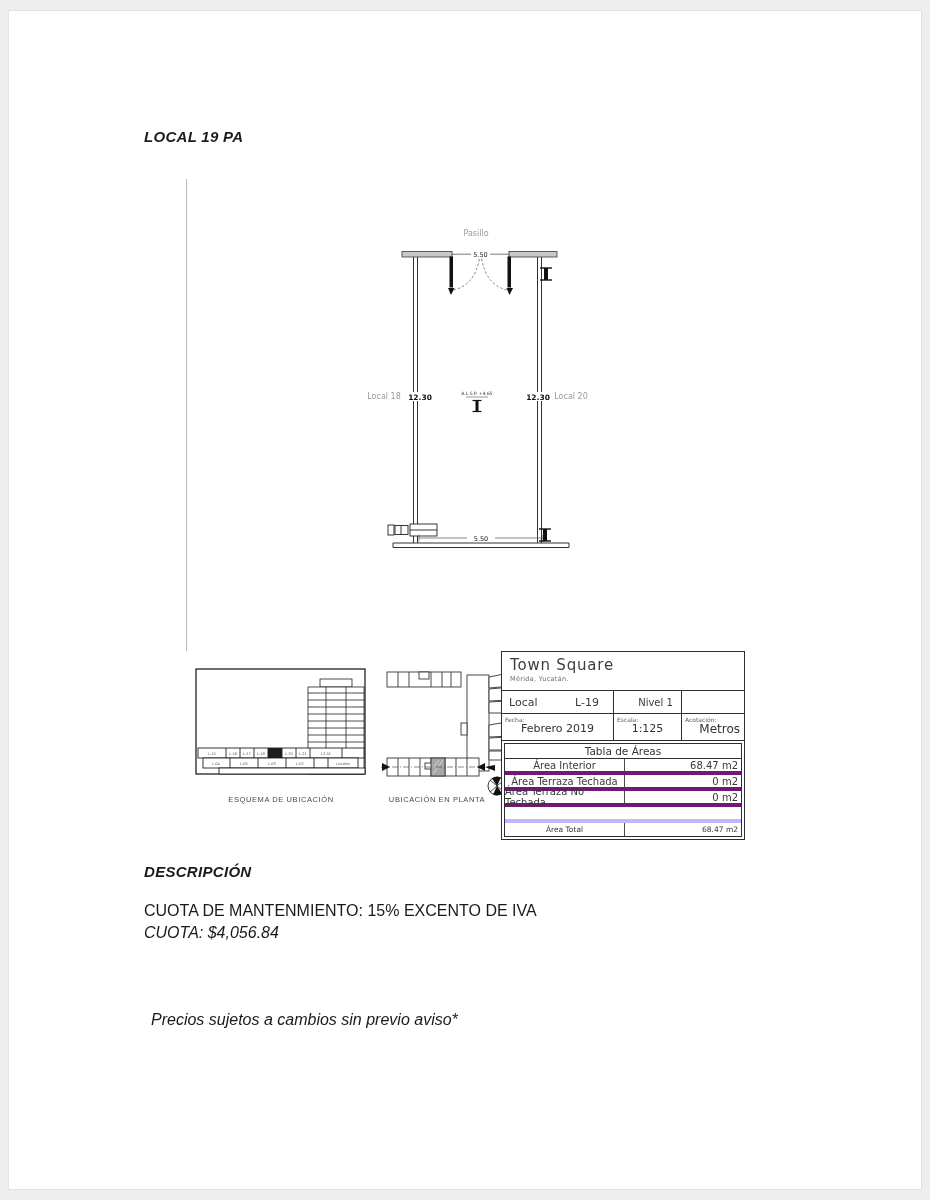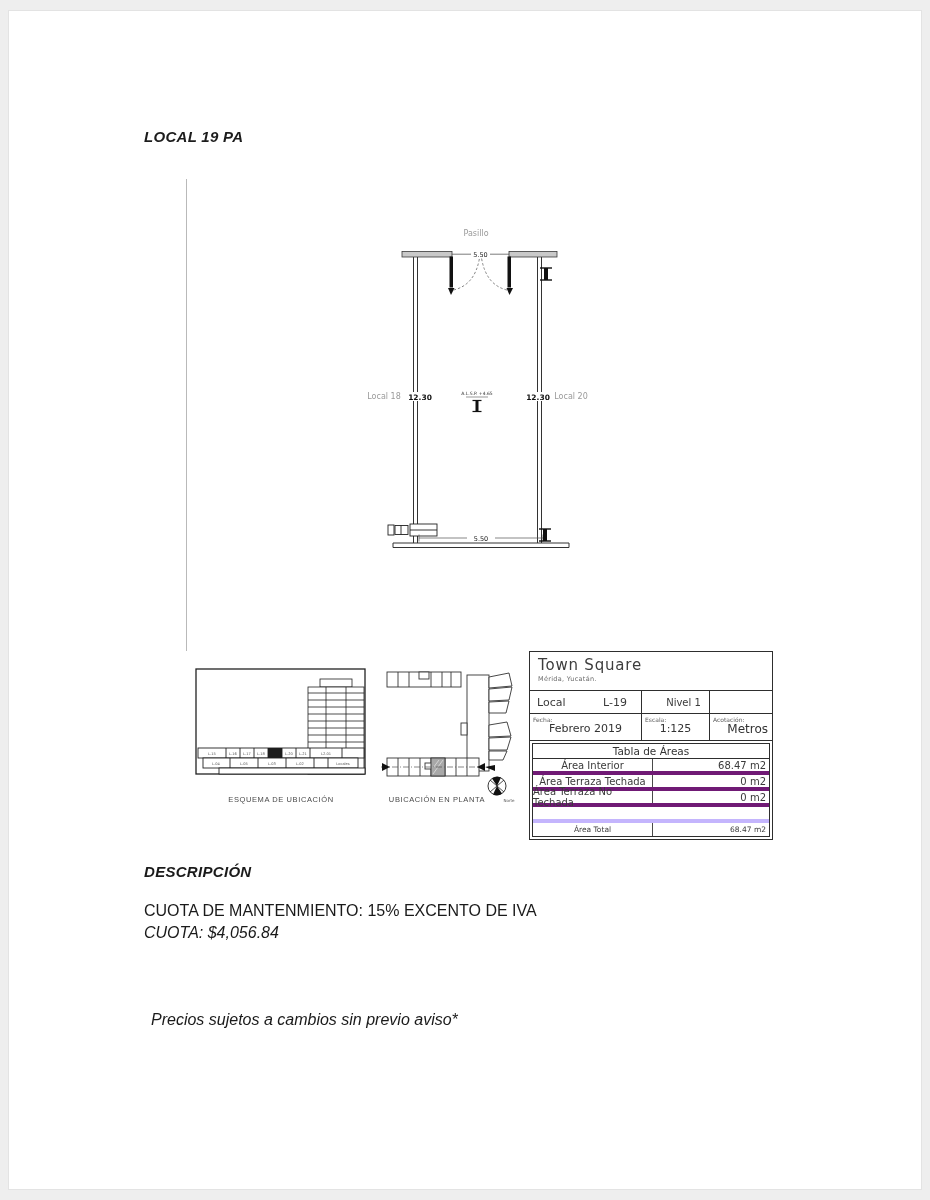--- a/index.html
+++ b/index.html
@@ -17,21 +17,21 @@
   
   .esquema-panel{position:absolute;left:186px;top:656px;width:172px;height:142px;}
   .esquema-svg{position:absolute;left:0;top:0;width:172px;height:110px;}
   .panel-caption{position:absolute;font-size:7.5px;color:#4a4a4a;letter-spacing:.6px;text-align:center;white-space:nowrap;}
   .esquema-caption{left:0;top:128px;width:172px;}
   .planta-panel{position:absolute;left:372px;top:648px;width:140px;height:152px;}
   .planta-svg{position:absolute;left:0;top:0;width:140px;height:145px;}
   .planta-caption{left:0;top:136px;width:112px;}
 
   
-  .titleblock{position:absolute;left:520px;top:640px;width:242px;background:#fff;border:1px solid #2e2e2e;font-family:"DejaVu Sans",sans-serif;color:#3a3a3a;}
+  .titleblock{position:absolute;left:492px;top:640px;width:242px;background:#fff;border:1px solid #2e2e2e;font-family:"DejaVu Sans",sans-serif;color:#3a3a3a;}
   .tb-head{height:38px;padding:4px 8px 0 8px;box-sizing:border-box;}
   .tb-project{font-size:15px;letter-spacing:.8px;color:#3d3d3d;}
   .tb-city{font-size:6.5px;color:#6b6b6b;margin-top:1px;letter-spacing:.3px;}
   .tb-row{display:flex;border-top:1px solid #2e2e2e;}
   .tb-cell{box-sizing:border-box;}
   .tb-cell+.tb-cell{border-left:1px solid #2e2e2e;}
   .row-local{height:22px;}
   .row-local .c1{width:111px;display:flex;align-items:center;justify-content:space-between;padding:0 14px 0 7px;font-size:11px;}
   .row-local .c2{width:68px;display:flex;align-items:center;justify-content:center;font-size:10px;padding-left:16px;}
   .row-local .c3{flex:1;}

